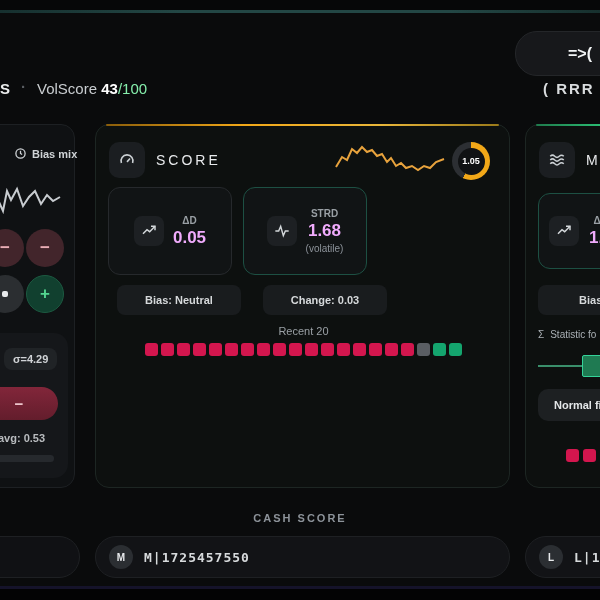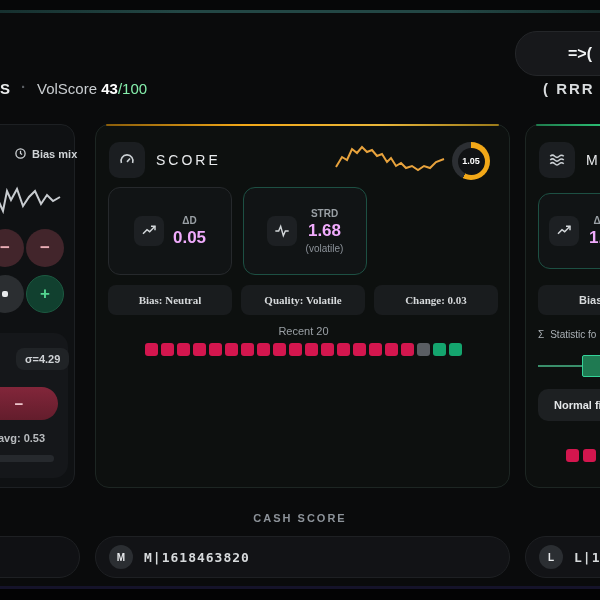--- a/index.html
+++ b/index.html
@@ -33,21 +33,21 @@
   .trend-panel{left:-25px;top:124px;width:100px;height:364px;background:#0f1113;
     border:1px solid #1d2023;border-radius:14px;}
   .trend-title{left:14px;top:147px;font-size:11px;font-weight:bold;color:#cfd3d6;display:flex;gap:5px;align-items:center;}
   .circle-btn{width:38px;height:38px;border-radius:50%;display:flex;align-items:center;
     justify-content:center;font-size:17px;font-weight:bold;cursor:pointer;}
   .c-red{background:#42252b;color:#e9aeb6;}
   .c-gray{background:#2b2e31;color:#fff;}
   .c-green{background:#11402f;color:#53d690;border:1px solid #1c5a41;box-sizing:border-box;}
   .dot-sq{width:6px;height:6px;border-radius:2px;background:#e8eaec;}
   .sub-card{left:-20px;top:333px;width:88px;height:145px;background:#15171a;border-radius:14px;}
-  .sigma-badge{left:16px;top:348px;background:#202326;border-radius:8px;padding:5px 9px;
+  .sigma-badge{left:4px;top:348px;background:#202326;border-radius:8px;padding:5px 9px;
     font-size:11px;font-weight:bold;color:#d0d3d6;}
   .red-pill{left:-20px;top:387px;width:78px;height:33px;border-radius:17px;
     background:linear-gradient(180deg,#82263a,#631d2c);color:#f3cdd3;display:flex;
     align-items:center;justify-content:center;font-size:15px;font-weight:bold;cursor:pointer;}
   .avg-text{left:-2px;top:432px;font-size:11px;font-weight:bold;color:#b9bcbf;}
   .bar-track{left:-12px;top:455px;width:66px;height:7px;border-radius:4px;background:#26292d;}
 
   
   .score-card{left:95px;top:124px;width:415px;height:364px;}
   .icon-box{width:36px;height:36px;border-radius:10px;background:#1b1e21;display:flex;
@@ -61,21 +61,21 @@
   .ring-inner{width:27px;height:27px;border-radius:50%;background:#101214;display:flex;
     align-items:center;justify-content:center;font-size:9px;font-weight:bold;color:#fff;text-align:center;}
   .stats-row{left:12px;top:62px;display:flex;gap:11px;}
   .stat-box{width:124px;height:88px;background:#111415;border:1px solid #26292c;border-radius:12px;
     box-sizing:border-box;display:flex;align-items:center;justify-content:center;gap:9px;}
   .stat-box.hi{border-color:#1d5043;}
   .stat-col{display:flex;flex-direction:column;align-items:center;gap:2px;}
   .stat-label{font-size:10px;font-weight:bold;color:#9aa0a5;}
   .stat-value{font-size:17px;font-weight:bold;color:#f0abfc;}
   .stat-note{font-size:10px;color:#8d939a;}
-  .chips-row{left:12px;top:160px;display:flex;gap:9px;font-family:Liberation Serif, serif;}
+  .chips-row{left:21px;top:160px;display:flex;gap:22px;}
   .chip{width:124px;height:30px;background:#191c1e;border-radius:8px;display:flex;
     align-items:center;justify-content:center;font-size:11px;font-weight:bold;color:#d6d9db;box-sizing:border-box;}
   .recent-label{left:0;top:200px;width:415px;text-align:center;font-size:11px;color:#9aa0a5;}
   .sq-row{left:0;top:218px;width:415px;display:flex;justify-content:center;gap:3px;}
   .sq{width:13px;height:13px;border-radius:3px;display:inline-block;}
   .sq-red{background:#d3164e;}
   .sq-gray{background:#5a5e63;}
   .sq-green{background:#14a56e;}
 
   
@@ -203,21 +203,20 @@
         </span>
         <span class="stat-col">
           <span class="stat-label">STRD</span>
           <span class="stat-value">1.68</span>
           <span class="stat-note">(volatile)</span>
         </span>
       </div>
     </div>
     <div class="abs chips-row">
       <div class="chip">Bias: Neutral</div>
-      <div class="chip">Quality: Volatile</div>
       <div class="chip">Change: 0.03</div>
     </div>
     <div class="abs recent-label">Recent 20</div>
     <div class="abs sq-row">
         <span class="sq sq-red"></span>
         <span class="sq sq-red"></span>
         <span class="sq sq-red"></span>
         <span class="sq sq-red"></span>
         <span class="sq sq-red"></span>
         <span class="sq sq-red"></span>
@@ -275,21 +274,21 @@
     <div class="abs maker-sq">
         <span class="sq sq-red"></span>
         <span class="sq sq-red"></span>
       </div>
   </div>
 
   <div class="abs cash-title">CASH SCORE</div>
   <div class="abs pill pill-stub"></div>
   <div class="abs pill pill-m">
     <span class="pill-badge">M</span>
-    <span class="pill-text">M|1618463820</span>
+    <span class="pill-text">M|1725457550</span>
   </div>
   <div class="abs pill pill-l">
     <span class="pill-badge">L</span>
     <span class="pill-text">L|11110</span>
   </div>
   <div class="abs bottom-divider"></div>
   <div class="abs bottom-black"></div>
 
 </div>
 

